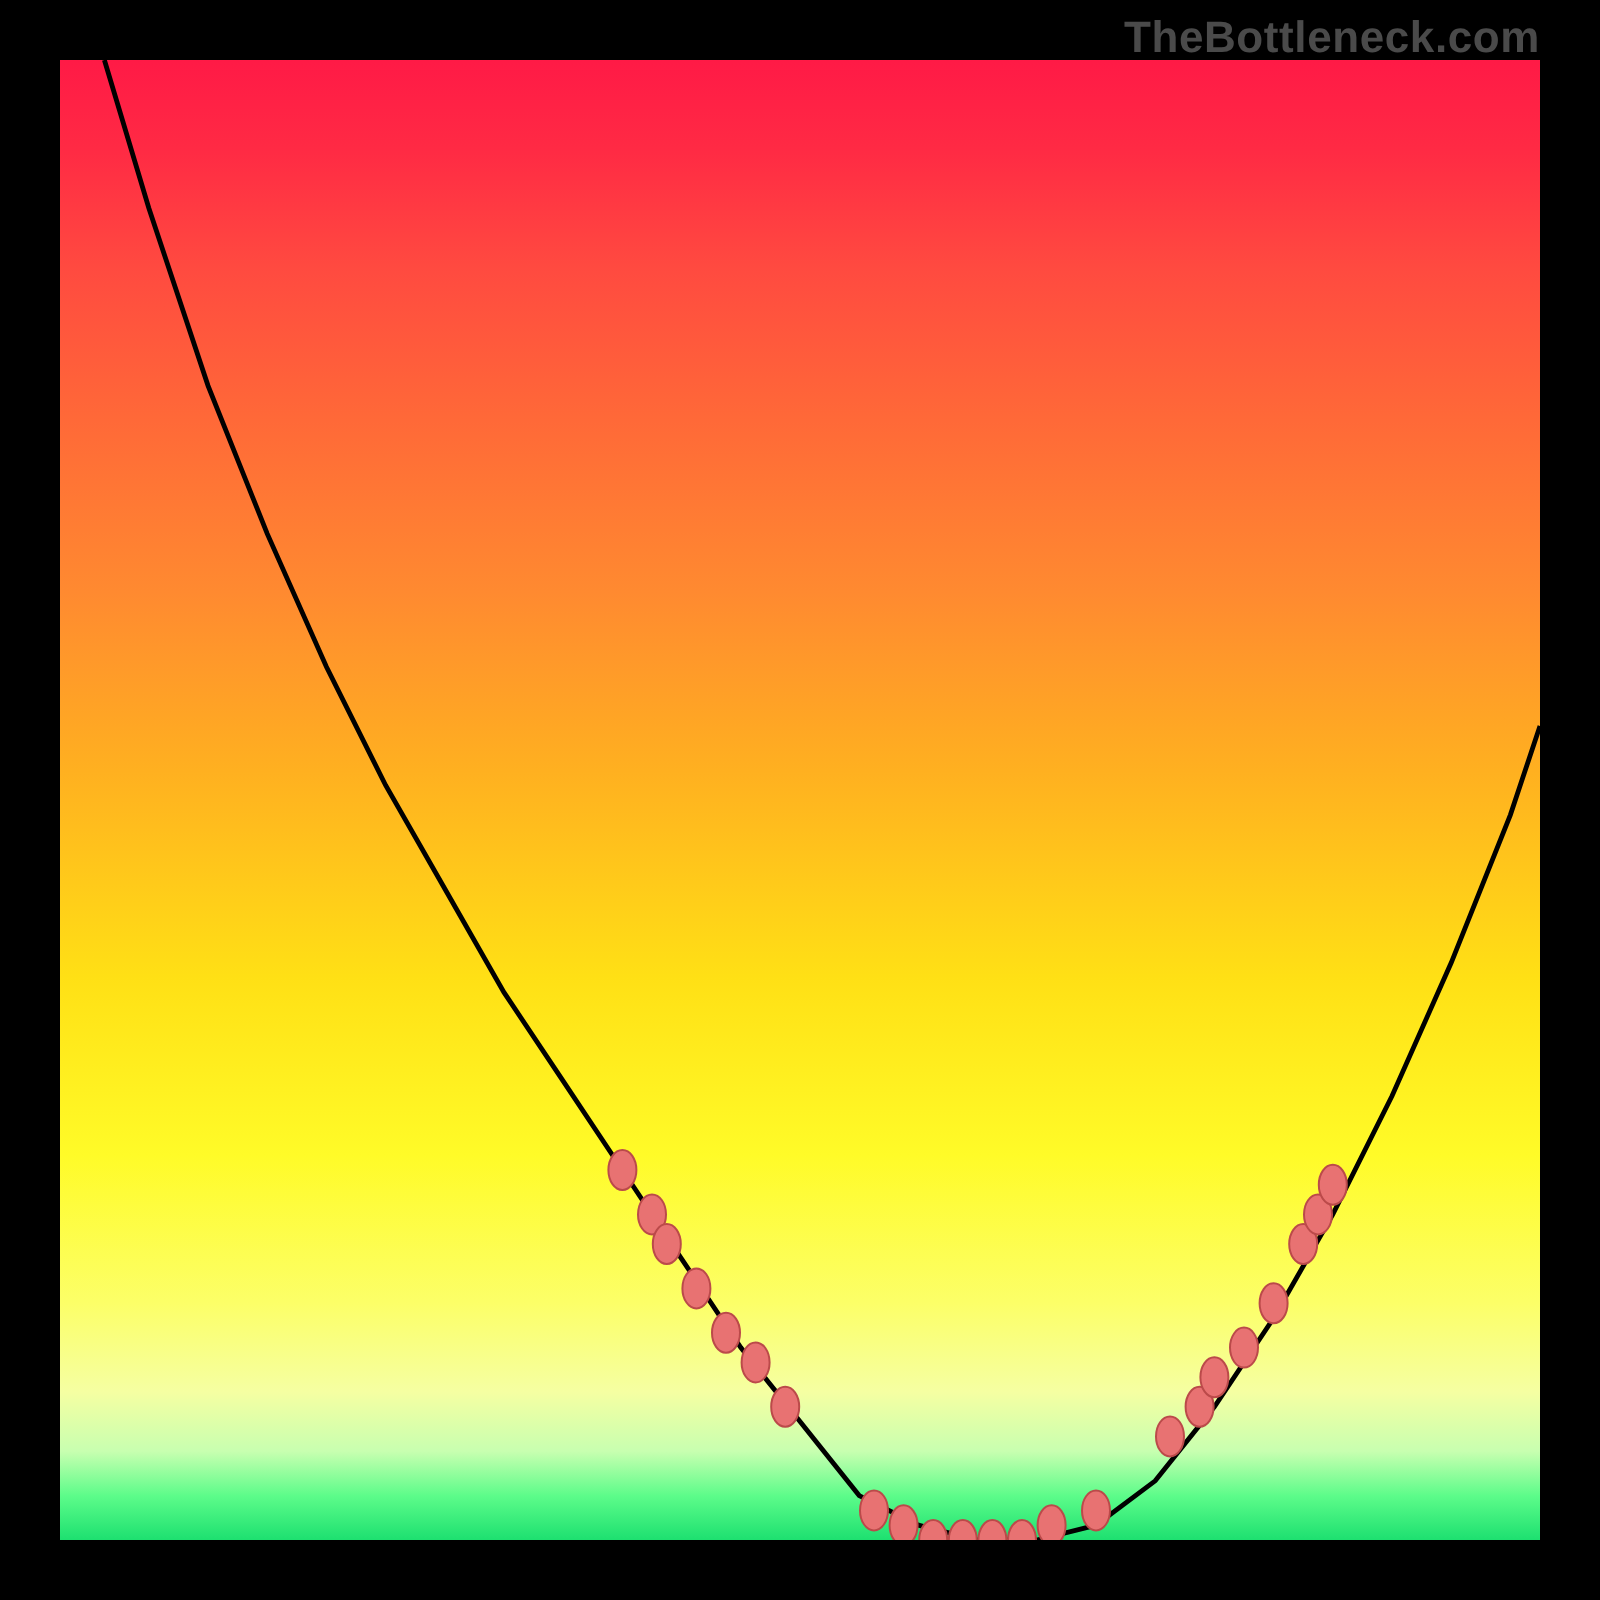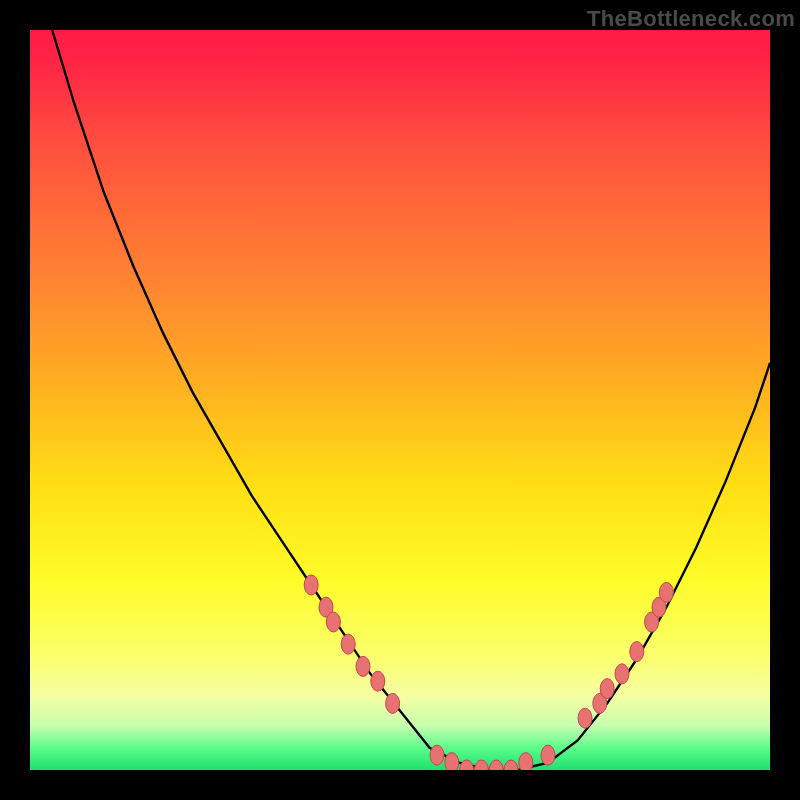--- a/index.html
+++ b/index.html
@@ -16,21 +16,21 @@
     position: absolute;
     top: 0;
     left: 0;
     width: 800px;
     height: 800px;
     background: #000;
   }
   .watermark {
     position: absolute;
     top: 6px;
-    right: 5px;
+    right: 30px;
     color: #4a4a4a;
     font-size: 22px;
     font-weight: bold;
     letter-spacing: 0.3px;
     z-index: 10;
   }
   .plot-area {
     position: absolute;
     top: 30px;
     left: 30px;

